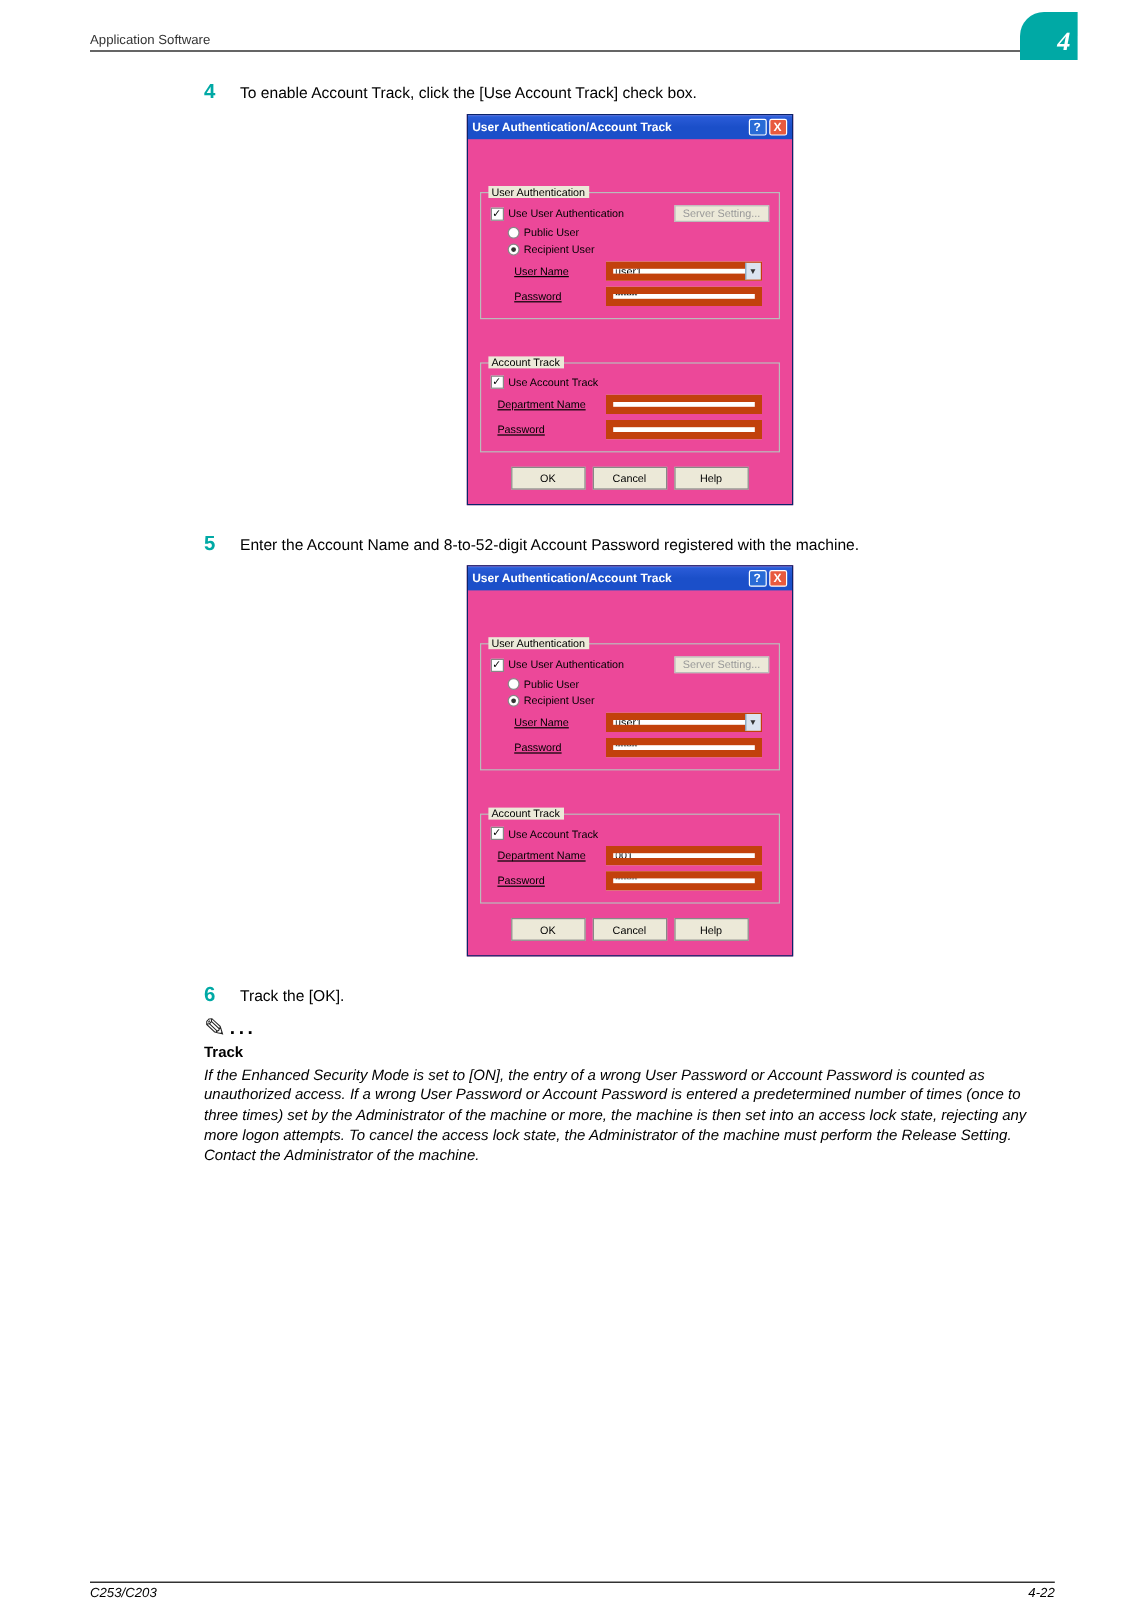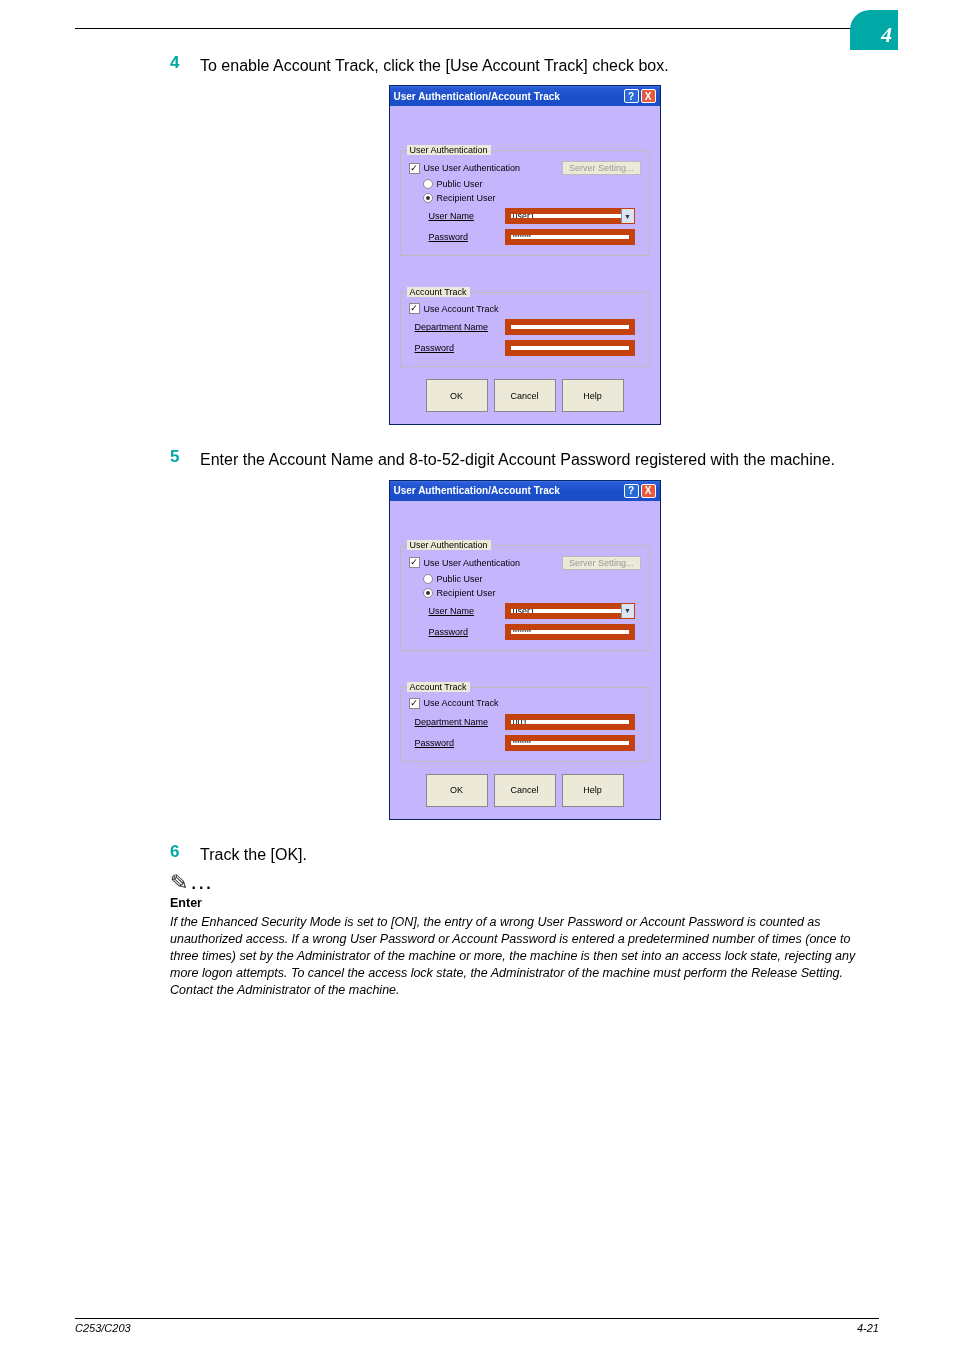--- a/index.html
+++ b/index.html
@@ -59,31 +59,31 @@
     margin-bottom: 6px;
   }
   .step-num {
     width: 30px;
     font-size: 17px;
     font-weight: bold;
     color: #00a9a5;
     font-family: Arial, sans-serif;
   }
   .step-text {
-    font-size: 16px;
+    font-size: 13px;
     line-height: 1.4;
     flex: 1;
     padding-top: 2px;
   }
   .dialog {
     width: 272px;
     margin: 8px auto 22px auto;
     font-family: Tahoma, Arial, sans-serif;
     font-size: 9px;
-    background: #c4b5fd;
+    background: #ec4899;
     border: 1px solid #0a246a;
   }
   .titlebar {
     background: linear-gradient(to bottom, #3b78e7 0%, #2a5bd7 8%, #1b4fc9 50%, #1b4fc9 100%);
     color: #fff;
     font-size: 10px;
     font-weight: bold;
     padding: 3px 4px;
     display: flex;
     align-items: center;
@@ -141,21 +141,21 @@
   .combo { position: relative; display: inline-block; }
   .combo .arrow {
     position: absolute; right: 1px; top: 1px; width: 13px; height: 14px;
     background: #dbe4f0; border-left: 1px solid #7f9db9;
     display: flex; align-items: center; justify-content: center; font-size: 7px; color: #333;
   }
   .dlg-footer {
     display: flex; justify-content: center; gap: 6px; padding: 4px 0 2px 0;
   }
   .dlg-btn {
-    width: 62px; height: 33px; font-size: 9px;
+    width: 62px; height: 19px; font-size: 9px;
     background: #ece9d8; border: 1px solid #888;
     display: flex; align-items: center; justify-content: center;
   }
   .note-block { padding-left: 0; margin-top: 2px; }
   .note-icon-row { display: flex; align-items: flex-end; gap: 3px; margin-bottom: 2px; }
   .pencil { transform: rotate(-2deg); font-size: 22px; color: #222; line-height: 1; }
   .dots { font-size: 16px; font-weight: bold; letter-spacing: 3px; line-height: 1; padding-bottom: 2px;}
   .note-label { font-size: 12.5px; font-weight: bold; margin-bottom: 4px; }
   .note-text {
     font-size: 12.5px; font-style: italic; line-height: 1.35;
@@ -170,20 +170,23 @@
   .footer-row { display: flex; justify-content: space-between; font-size: 11px; }
 </style>
 </head>
 <body>
 
 <div class="header-badge">
   <span>4</span>
 </div>
 
 <div class="page">
+  <div class="header-row">
+    <span class="header-text">Application Software</span>
+  </div>
   <hr class="hr">
 
   <div class="content">
 
     <div class="step">
       <div class="step-num">4</div>
       <div class="step-text">To enable Account Track, click the [Use Account Track] check box.</div>
     </div>
 
     <div class="dialog">
@@ -324,26 +327,26 @@
     <div class="step">
       <div class="step-num">6</div>
       <div class="step-text">Track the [OK].</div>
     </div>
 
     <div class="note-block">
       <div class="note-icon-row">
         <span class="pencil">✎</span>
         <span class="dots">...</span>
       </div>
-      <div class="note-label">Enter</div>
+      <div class="note-label">Track</div>
       <div class="note-text">If the Enhanced Security Mode is set to [ON], the entry of a wrong User Password or Account Password is counted as unauthorized access. If a wrong User Password or Account Password is entered a predetermined number of times (once to three times) set by the Administrator of the machine or more, the machine is then set into an access lock state, rejecting any more logon attempts. To cancel the access lock state, the Administrator of the machine must perform the Release Setting. Contact the Administrator of the machine.</div>
     </div>
 
   </div>
 </div>
 
 <div class="footer">
   <hr class="hr">
   <div class="footer-row">
     <span>C253/C203</span>
-    <span>4-21</span>
+    <span>4-22</span>
   </div>
 </div>
 
 </body></html>

